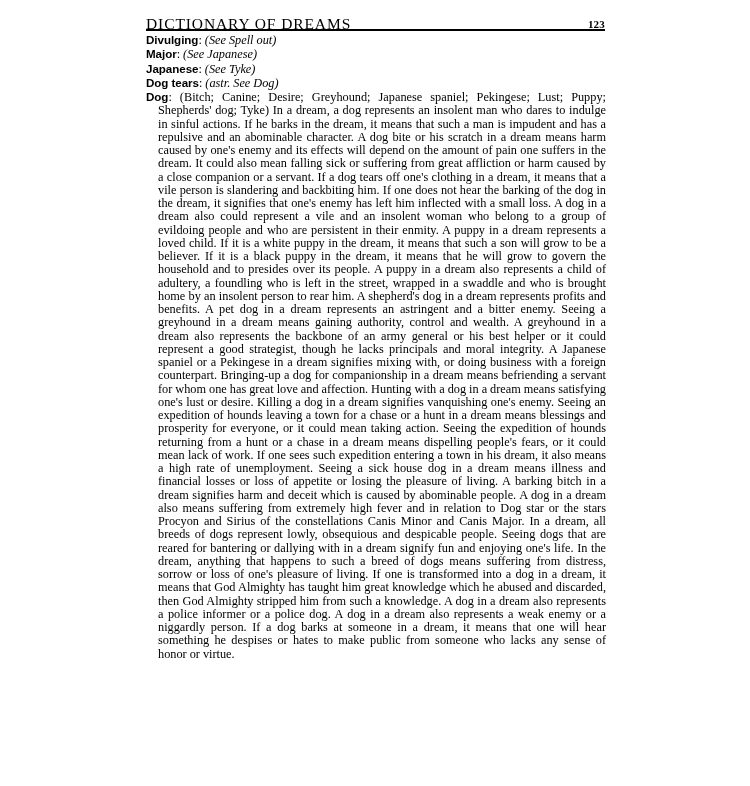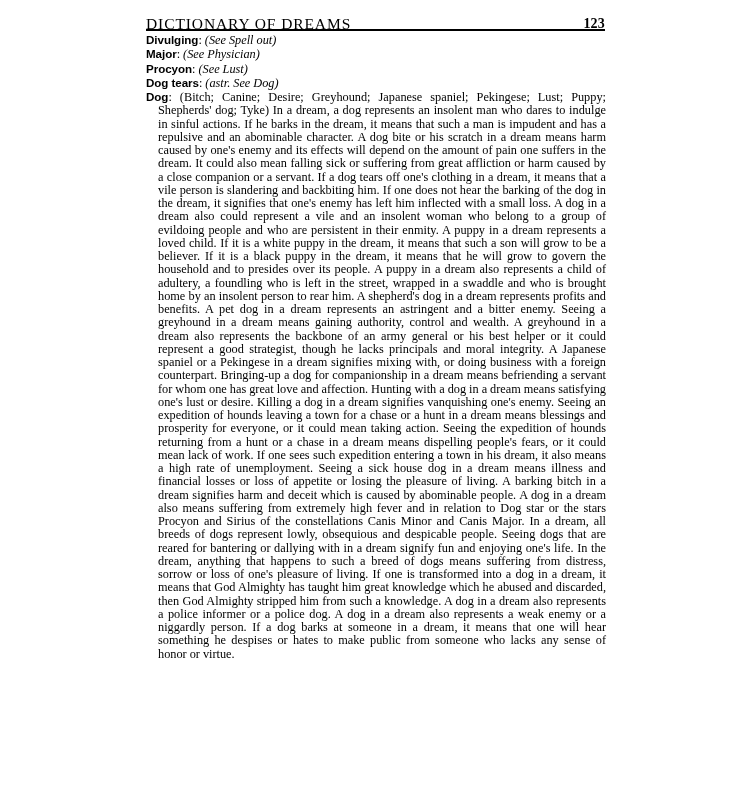--- a/index.html
+++ b/index.html
@@ -38,21 +38,21 @@
   .running-head-title {
     font-family: "Liberation Serif", "DejaVu Serif", serif;
     font-size: 15.5px;
     line-height: 16px;
     letter-spacing: 0.9px;
     font-weight: 400;
     white-space: nowrap;
   }
   .running-head-folio {
     font-family: "Liberation Serif", "DejaVu Serif", serif;
-    font-size: 14px;
+    font-size: 11px;
     line-height: 16px;
     font-weight: 700;
     white-space: nowrap;
     letter-spacing: 0.2px;
   }
   .head-rule {
     position: absolute;
     left: 146px;
     top: 29px;
     width: 459px;
@@ -113,22 +113,22 @@
     <span class="running-head-title">DICTIONARY OF DREAMS</span>
     <span class="running-head-folio">123</span>
   </div>
   <div class="head-rule"></div>
 
   <div class="column">
 
 
     <p class="entry short"><span class="headword">Divulging</span><span>: </span><span class="xref">(See Spell out)</span></p>
 
-    <p class="entry short"><span class="headword">Major</span><span>: </span><span class="xref">(See Physician)</span></p>
+    <p class="entry short"><span class="headword">Major</span><span>: </span><span class="xref">(See Japanese)</span></p>
 
-    <p class="entry short"><span class="headword">Procyon</span><span>: </span><span class="xref">(See Lust)</span></p>
+    <p class="entry short"><span class="headword">Japanese</span><span>: </span><span class="xref">(See Tyke)</span></p>
 
     <p class="entry short"><span class="headword">Dog tears</span><span>: </span><span class="xref">(astr. See Dog)</span></p>
 
     <p class="entry"><span class="headword">Dog</span><span>: </span><span>(Bitch; Canine; Desire; Greyhound; Japanese spaniel; Pekingese; Lust; Puppy; Shepherds' dog; Tyke) In a dream, a dog represents an insolent man who dares to indulge in sinful actions. If he barks in the dream, it means that such a man is impudent and has a repulsive and an abominable character. A dog bite or his scratch in a dream means harm caused by one's enemy and its effects will depend on the amount of pain one suffers in the dream. It could also mean falling sick or suffering from great affliction or harm caused by a close companion or a servant. If a dog tears off one's clothing in a dream, it means that a vile person is slandering and backbiting him. If one does not hear the barking of the dog in the dream, it signifies that one's enemy has left him inflected with a small loss. A dog in a dream also could represent a vile and an insolent woman who belong to a group of evildoing people and who are persistent in their enmity. A puppy in a dream represents a loved child. If it is a white puppy in the dream, it means that such a son will grow to be a believer. If it is a black puppy in the dream, it means that he will grow to govern the household and to presides over its people. A puppy in a dream also represents a child of adultery, a foundling who is left in the street, wrapped in a swaddle and who is brought home by an insolent person to rear him. A shepherd's dog in a dream represents profits and benefits. A pet dog in a dream represents an astringent and a bitter enemy. Seeing a greyhound in a dream means gaining authority, control and wealth. A greyhound in a dream also represents the backbone of an army general or his best helper or it could represent a good strategist, though he lacks principals and moral integrity. A Japanese spaniel or a Pekingese in a dream signifies mixing with, or doing business with a foreign counterpart. Bringing-up a dog for companionship in a dream means befriending a servant for whom one has great love and affection. Hunting with a dog in a dream means satisfying one's lust or desire. Killing a dog in a dream signifies vanquishing one's enemy. Seeing an expedition of hounds leaving a town for a chase or a hunt in a dream means blessings and prosperity for everyone, or it could mean taking action. Seeing the expedition of hounds returning from a hunt or a chase in a dream means dispelling people's fears, or it could mean lack of work. If one sees such expedition entering a town in his dream, it also means a high rate of unemployment. Seeing a sick house dog in a dream means illness and financial losses or loss of appetite or losing the pleasure of living. A barking bitch in a dream signifies harm and deceit which is caused by abominable people. A dog in a dream also means suffering from extremely high fever and in relation to Dog star or the stars Procyon and Sirius of the constellations Canis Minor and Canis Major. In a dream, all breeds of dogs represent lowly, obsequious and despicable people. Seeing dogs that are reared for bantering or dallying with in a dream signify fun and enjoying one's life. In the dream, anything that happens to such a breed of dogs means suffering from distress, sorrow or loss of one's pleasure of living. If one is transformed into a dog in a dream, it means that God Almighty has taught him great knowledge which he abused and discarded, then God Almighty stripped him from such a knowledge. A dog in a dream also represents a police informer or a police dog. A dog in a dream also represents a weak enemy or a niggardly person. If a dog barks at someone in a dream, it means that one will hear something he despises or hates to make public from someone who lacks any sense of honor or virtue.</span></p>
 
   </div>
 </div>
 
 </body></html>

